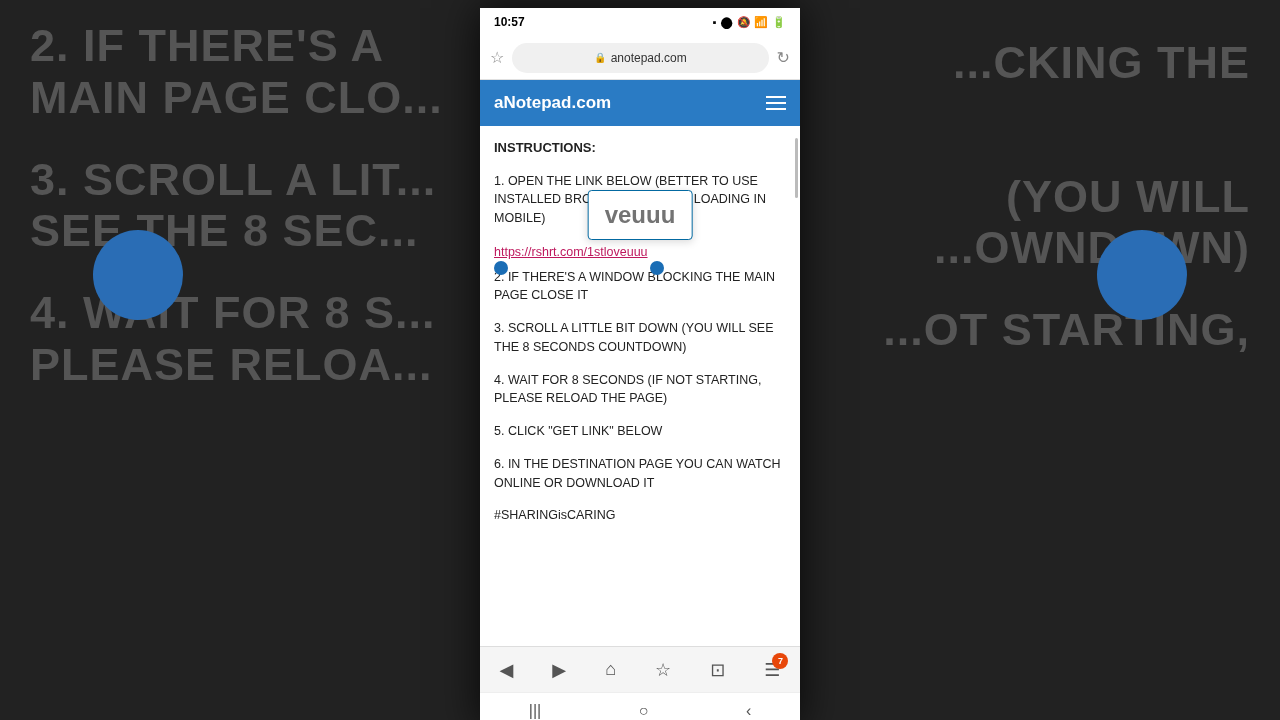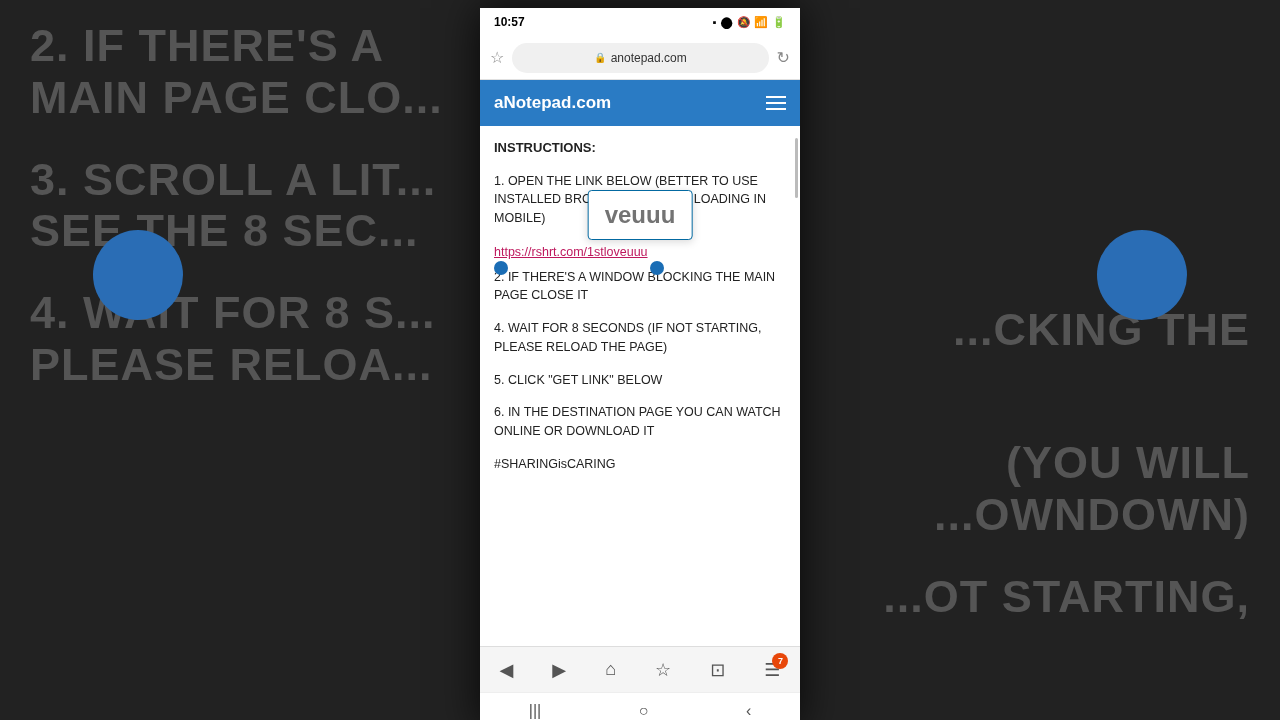--- a/index.html
+++ b/index.html
@@ -37,24 +37,24 @@
       color: #555;
       font-size: 45px;
       font-weight: 900;
       line-height: 1.15;
       text-transform: uppercase;
       letter-spacing: 1px;
     }
 
     .bg-right {
       width: 480px;
-      padding: 16px 30px;
+      padding: 37px 30px;
       display: flex;
       flex-direction: column;
-      justify-content: flex-end;
+      justify-content: flex-start;
       gap: 0;
     }
 
     .bg-right .bg-text {
       text-align: right;
     }
 
     
     .blue-circle {
       position: absolute;
@@ -420,20 +420,21 @@
 
     <p class="step-text">
       <span>1. OPEN THE LINK BELOW (BETTER TO USE INSTALLED BROWSER TO AVOID LOADING IN MOBILE)</span>
     </p>
     <p style="margin-bottom:6px;">
       <a class="link-text">https://rshrt.com/1stloveuuu</a>
     </p>
 
     <p class="step-text">2. IF THERE'S A WINDOW BLOCKING THE MAIN PAGE CLOSE IT</p>
 
+    <p class="step-text">3. SCROLL A LITTLE BIT DOWN (YOU WILL SEE THE 8 SECONDS COUNTDOWN)</p>
 
     <p class="step-text">4. WAIT FOR 8 SECONDS (IF NOT STARTING, PLEASE RELOAD THE PAGE)</p>
 
     <p class="step-text">5. CLICK "GET LINK" BELOW</p>
 
     <p class="step-text">6. IN THE DESTINATION PAGE YOU CAN WATCH ONLINE OR DOWNLOAD IT</p>
 
 
     <p class="step-text">#SHARINGisCARING</p>
 

